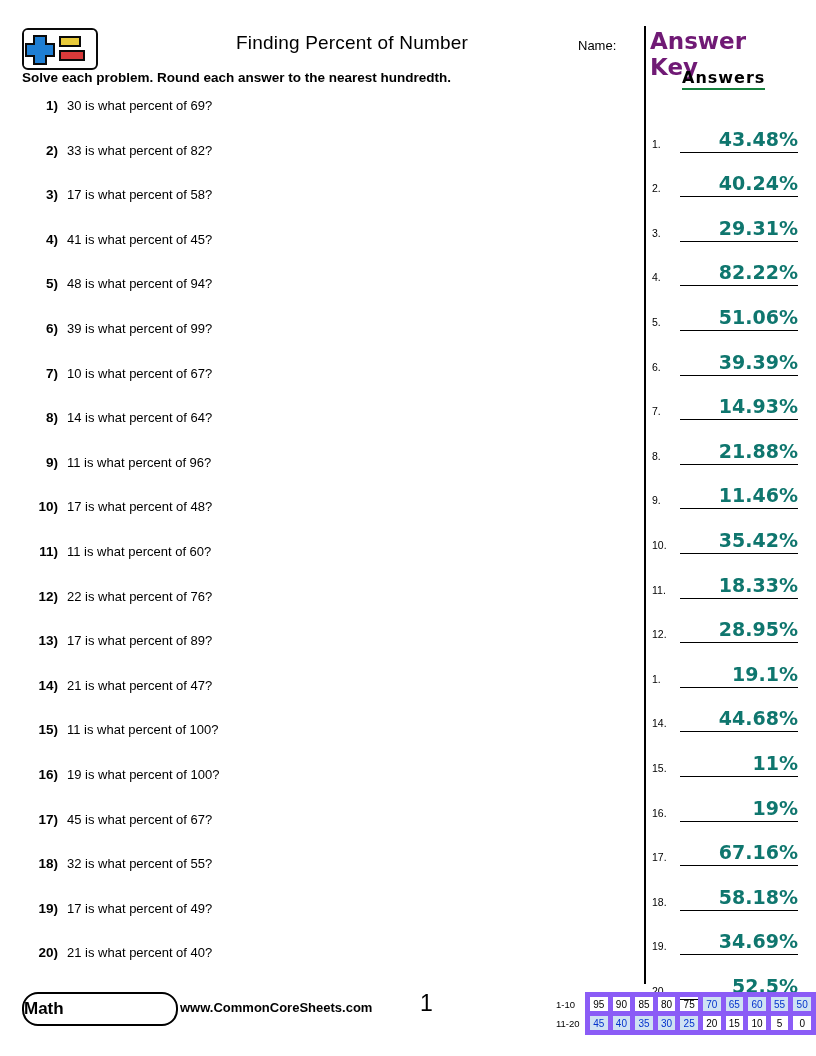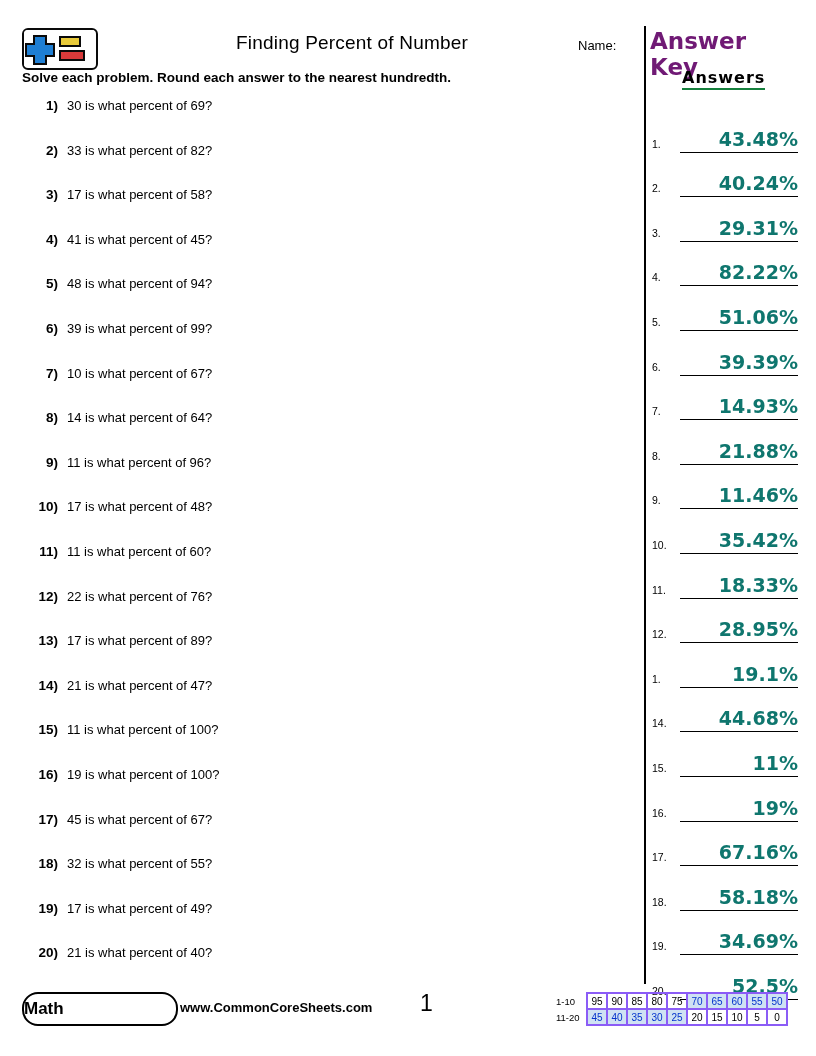--- a/index.html
+++ b/index.html
@@ -194,21 +194,21 @@
     font-size: 23px;
   }
   .scale {
     position: absolute;
     left: 556px;
     top: 2px;
     border-collapse: collapse;
     font-size: 10px;
   }
   .scale td {
-    border: 2px solid #8b5cf6;
+    border: 5px solid #8b5cf6;
     width: 18px;
     height: 14px;
     text-align: center;
     vertical-align: middle;
     padding: 0;
   }
   .scale td.lbl {
     border: none;
     width: 30px;
     text-align: left;

